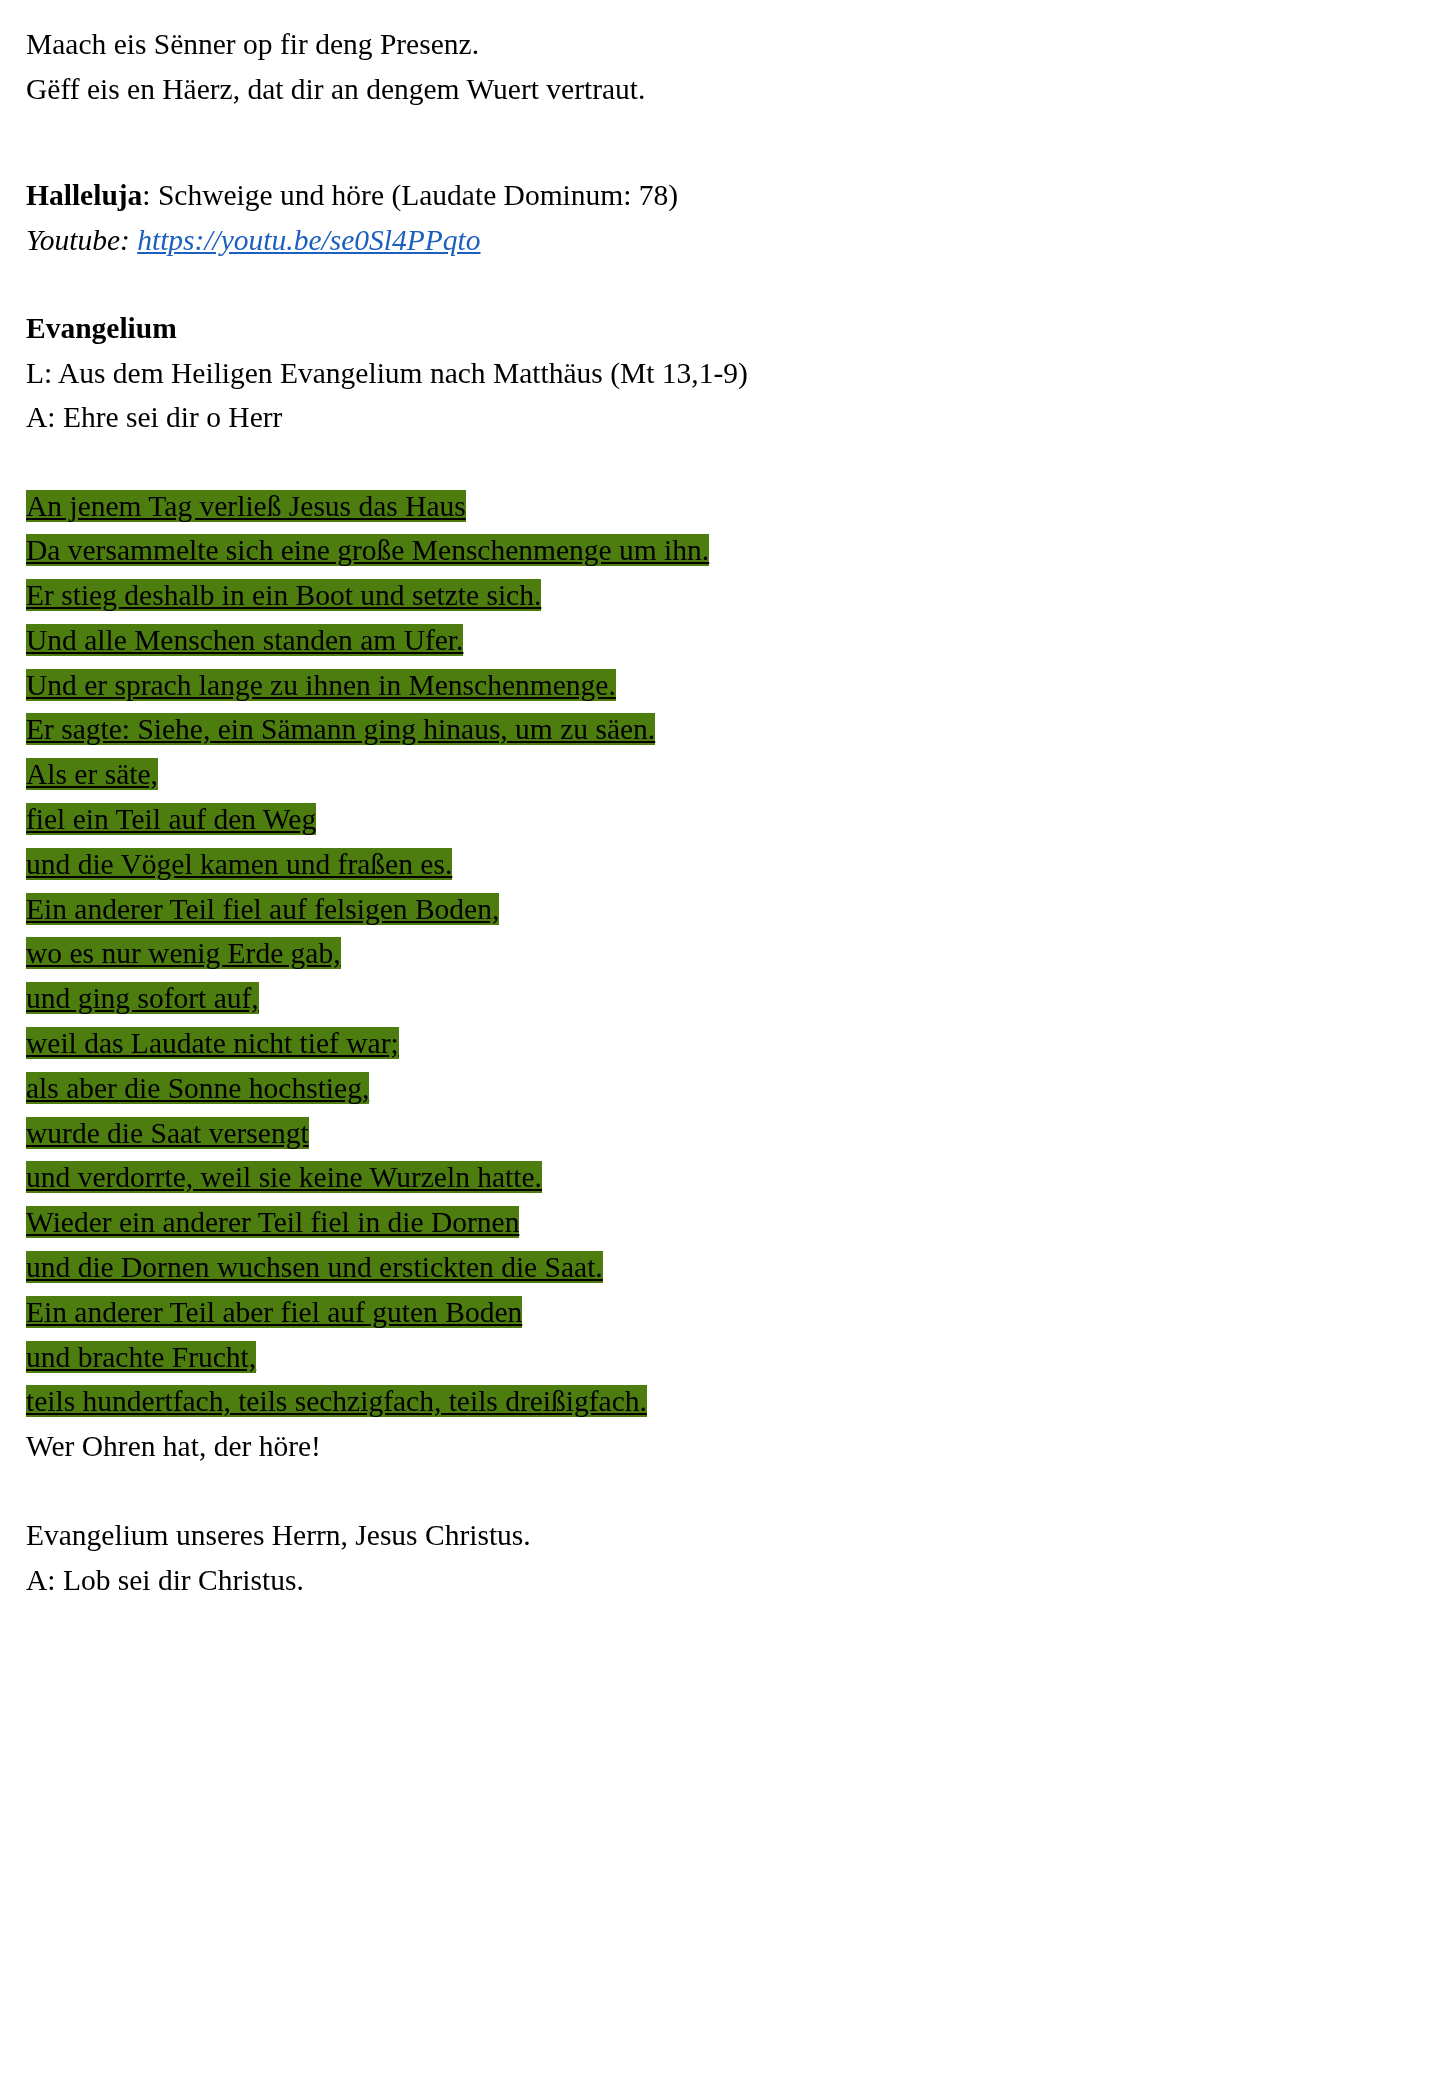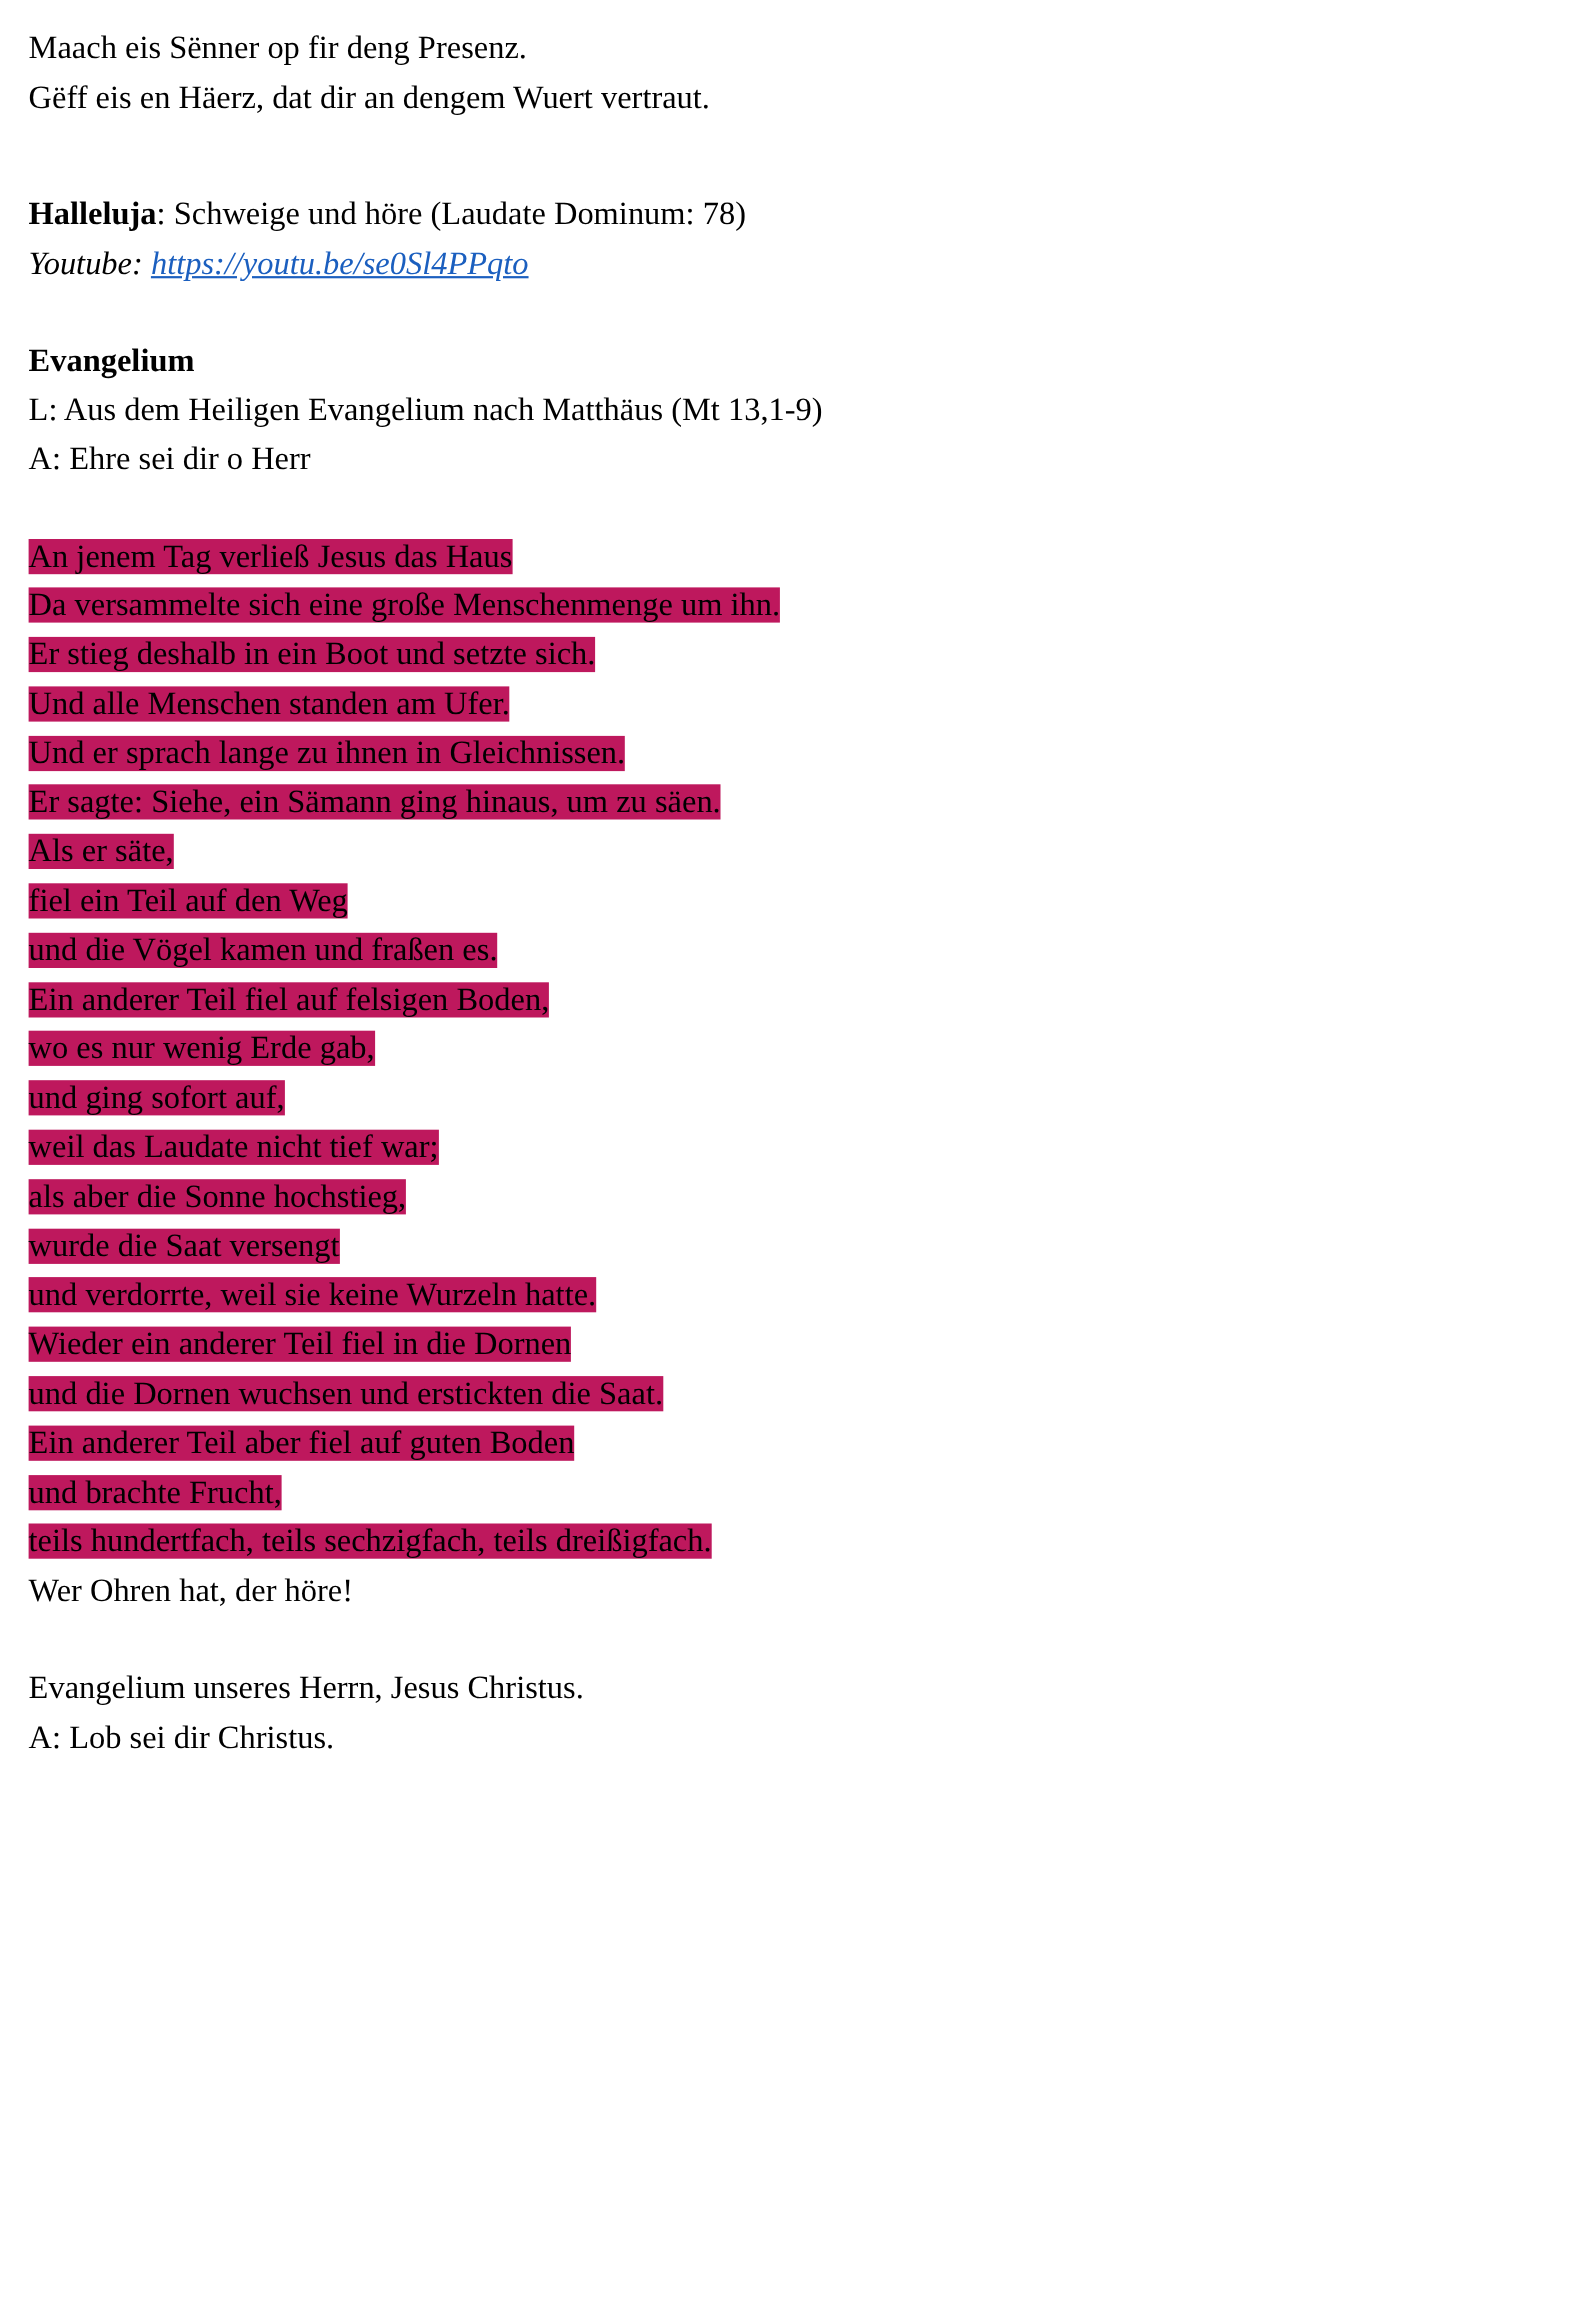--- a/index.html
+++ b/index.html
@@ -31,21 +31,22 @@
   .spacer-sm { height: 44px; }
   .spacer-lg { height: 62px; }
   .bold { font-weight: bold; }
   .italic { font-style: italic; text-align: right; }
   .link {
     color: #1b5fbf;
     text-decoration: underline;
     font-style: italic;
   }
   .hl {
-    background: #be185d;
+    background: #4d7c0f;
+    text-decoration: underline;
   }
   .gospel .line {
     line-height: 44.8px;
   }
 </style>
 </head>
 <body>
 
 <div class="page">
 
@@ -68,21 +69,21 @@
     <div class="line">L: Aus dem Heiligen Evangelium nach Matthäus (Mt 13,1-9)</div>
     <div class="line">A: Ehre sei dir o Herr</div>
 
     <div class="spacer-sm"></div>
 
     <div class="gospel">
       <div class="line"><span class="hl">An jenem Tag verließ Jesus das Haus</span></div>
       <div class="line"><span class="hl">Da versammelte sich eine große Menschenmenge um ihn.</span></div>
       <div class="line"><span class="hl">Er stieg deshalb in ein Boot und setzte sich.</span></div>
       <div class="line"><span class="hl">Und alle Menschen standen am Ufer.</span></div>
-      <div class="line"><span class="hl">Und er sprach lange zu ihnen in Gleichnissen.</span></div>
+      <div class="line"><span class="hl">Und er sprach lange zu ihnen in Menschenmenge.</span></div>
       <div class="line"><span class="hl">Er sagte: Siehe, ein Sämann ging hinaus, um zu säen.</span></div>
       <div class="line"><span class="hl">Als er säte,</span></div>
       <div class="line"><span class="hl">fiel ein Teil auf den Weg</span></div>
       <div class="line"><span class="hl">und die Vögel kamen und fraßen es.</span></div>
       <div class="line"><span class="hl">Ein anderer Teil fiel auf felsigen Boden,</span></div>
       <div class="line"><span class="hl">wo es nur wenig Erde gab,</span></div>
       <div class="line"><span class="hl">und ging sofort auf,</span></div>
       <div class="line"><span class="hl">weil das Laudate nicht tief war;</span></div>
       <div class="line"><span class="hl">als aber die Sonne hochstieg,</span></div>
       <div class="line"><span class="hl">wurde die Saat versengt</span></div>

